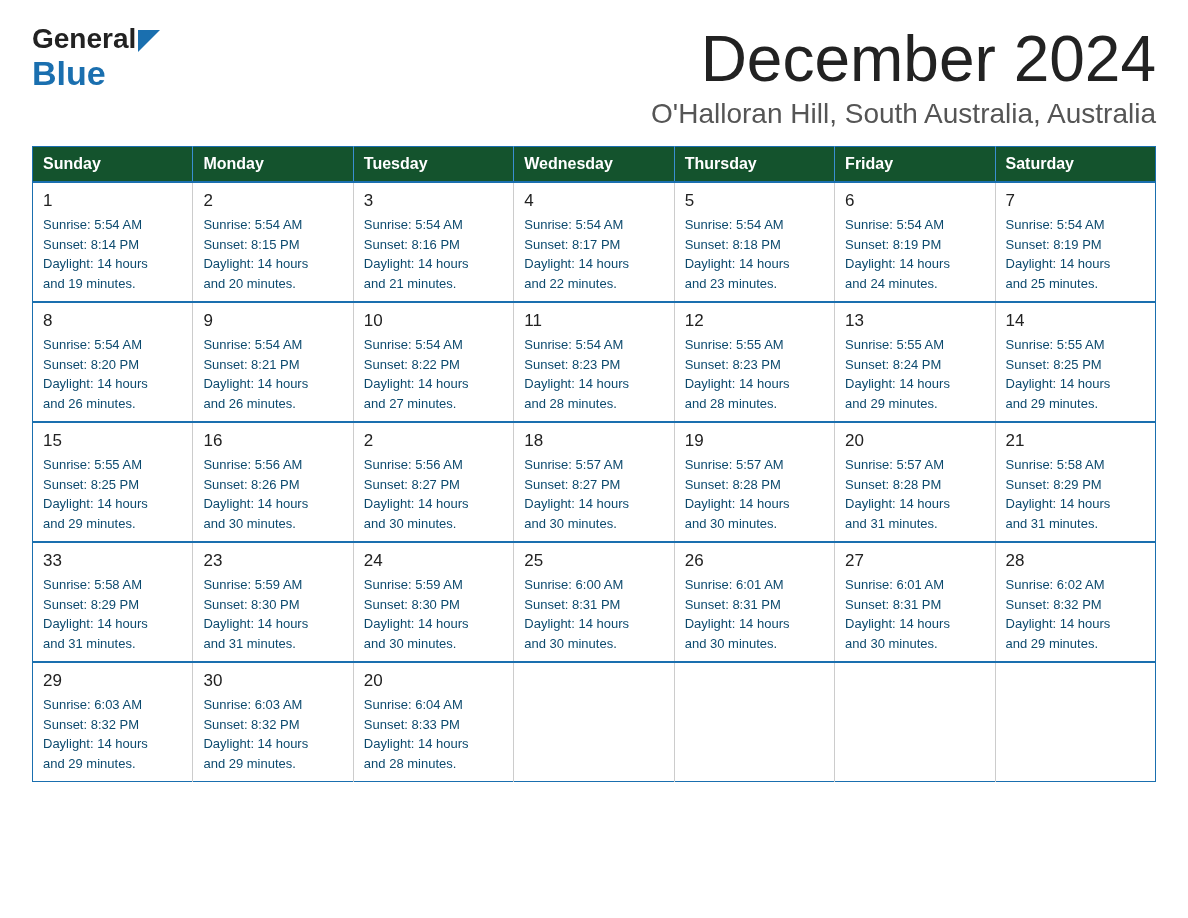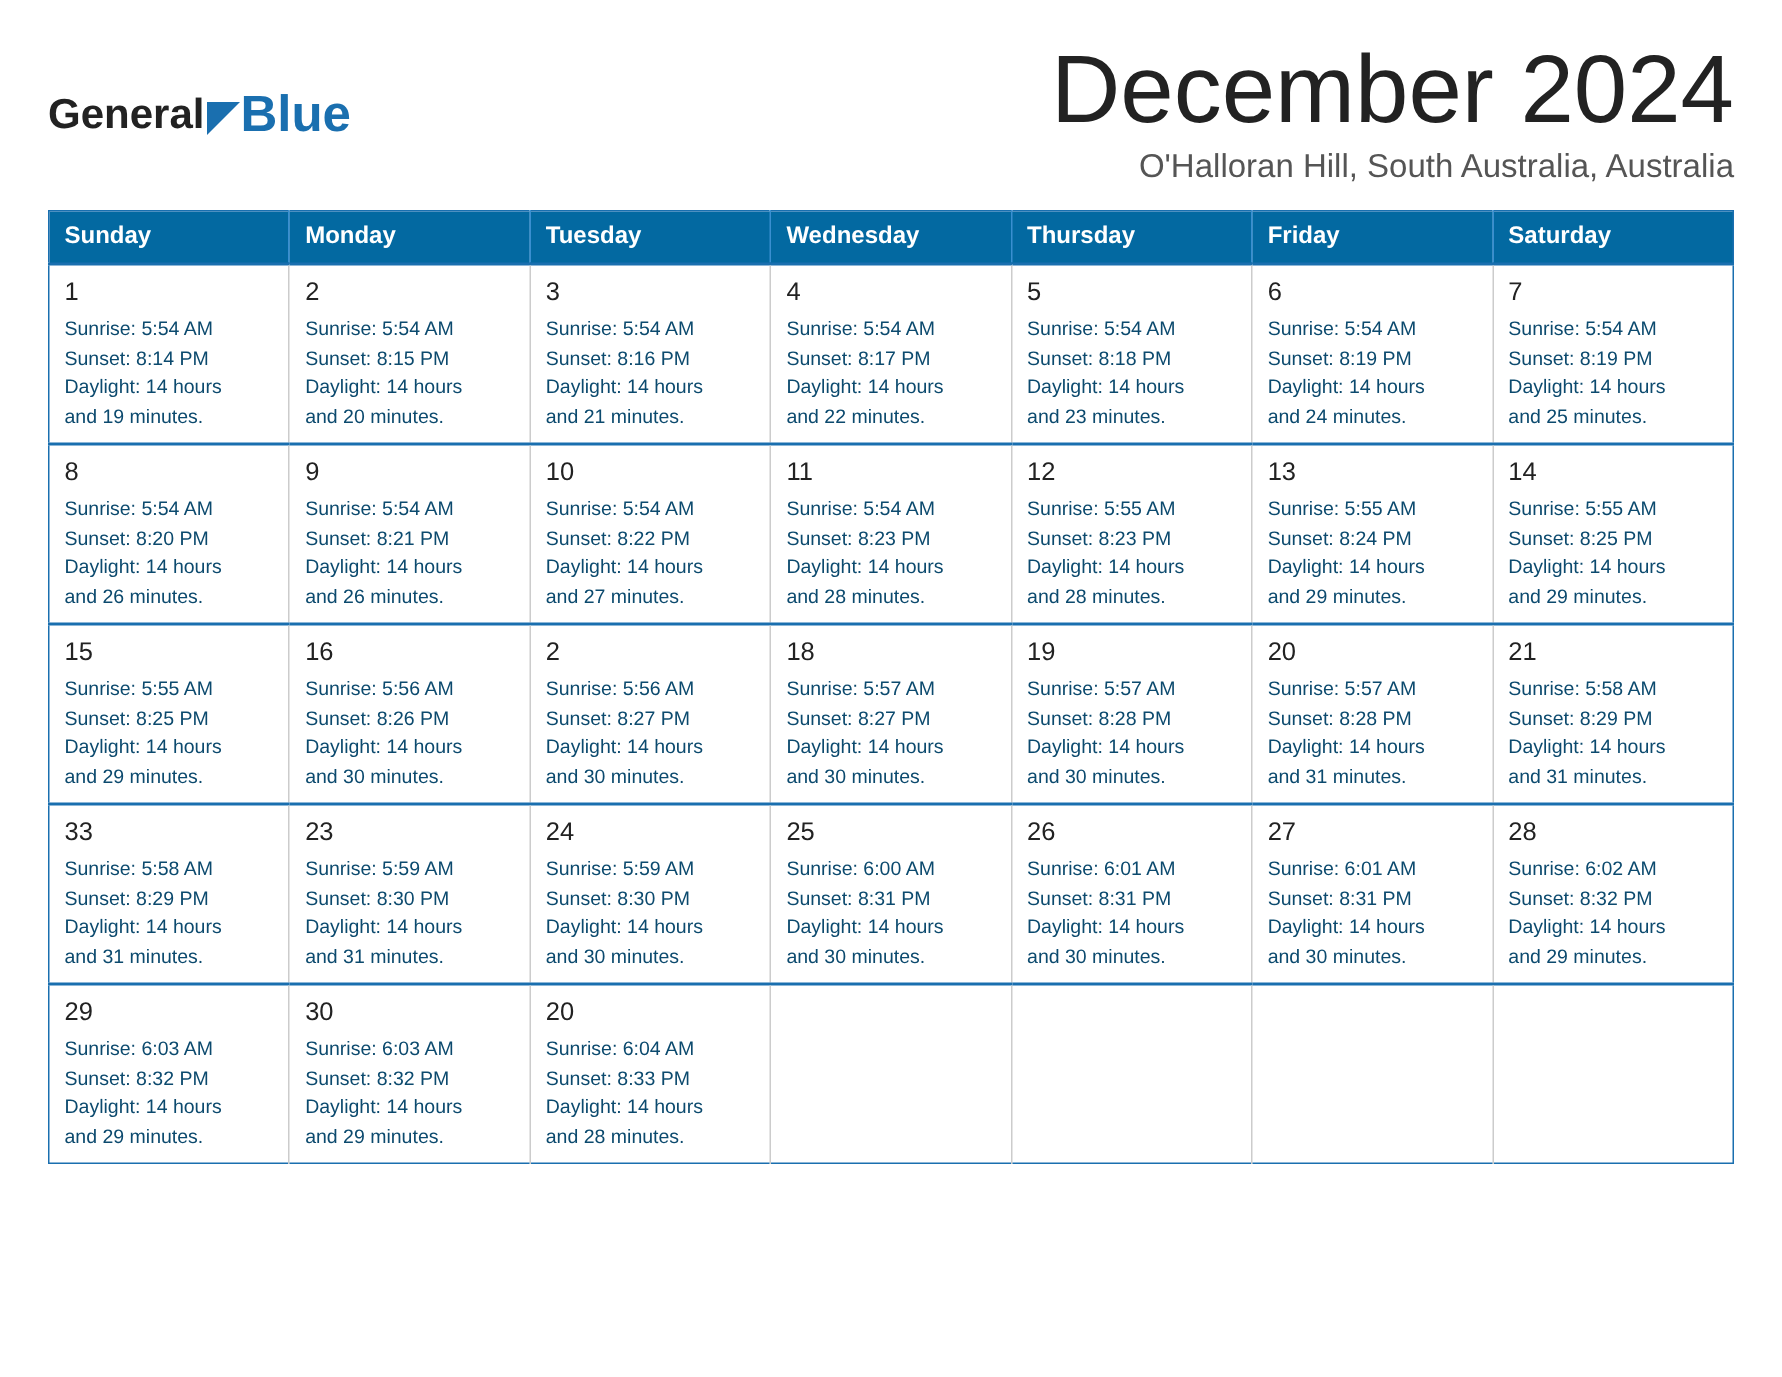--- a/index.html
+++ b/index.html
@@ -27,50 +27,49 @@
       font-weight: bold;
       color: #222;
     }
     .logo-text-blue {
       font-size: 34px;
       font-weight: bold;
       color: #1a6faf;
     }
     .logo-block {
       display: flex;
-      flex-direction: row;
+      flex-direction: column;
       line-height: 1.1;
-      margin-top: 34px;
     }
     .logo-line1 {
       display: flex;
       align-items: center;
     }
     .title-block {
       text-align: right;
     }
     .title-block h1 {
       font-size: 64px;
       font-weight: normal;
       color: #222;
       line-height: 1.1;
     }
     .title-block h2 {
-      font-size: 22px;
+      font-size: 28px;
       font-weight: normal;
       color: #555;
       margin-top: 4px;
     }
     .calendar-table {
       width: 100%;
       border-collapse: collapse;
       border: 1.5px solid #1a6faf;
     }
     .calendar-table thead tr th {
-      background-color: #0369a1;
+      background-color: #14532d;
       color: #fff;
       font-size: 16px;
       font-weight: bold;
       padding: 8px 10px;
       text-align: left;
       border-right: 1px solid #3a8fd0;
     }
     .calendar-table thead tr th:last-child {
       border-right: none;
     }

